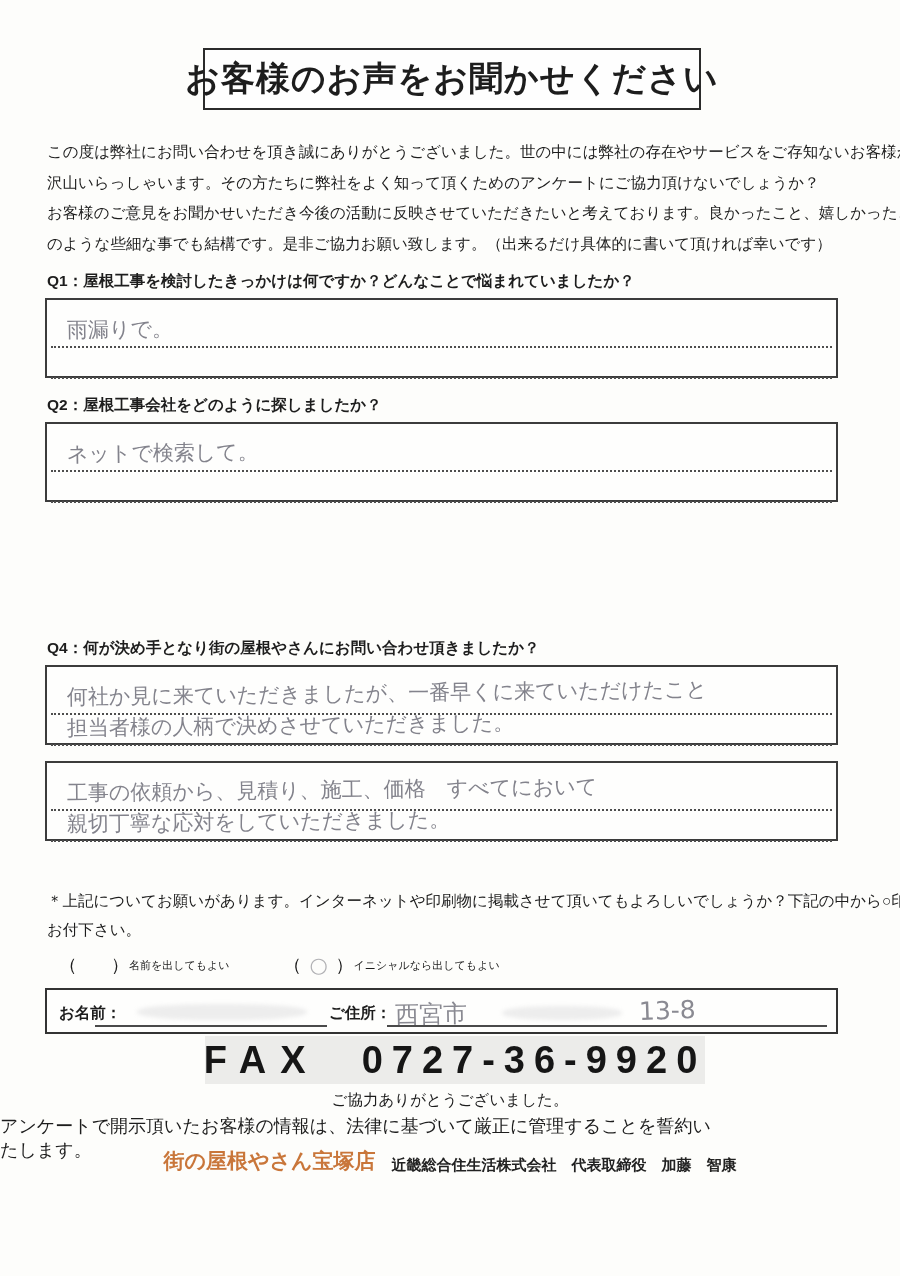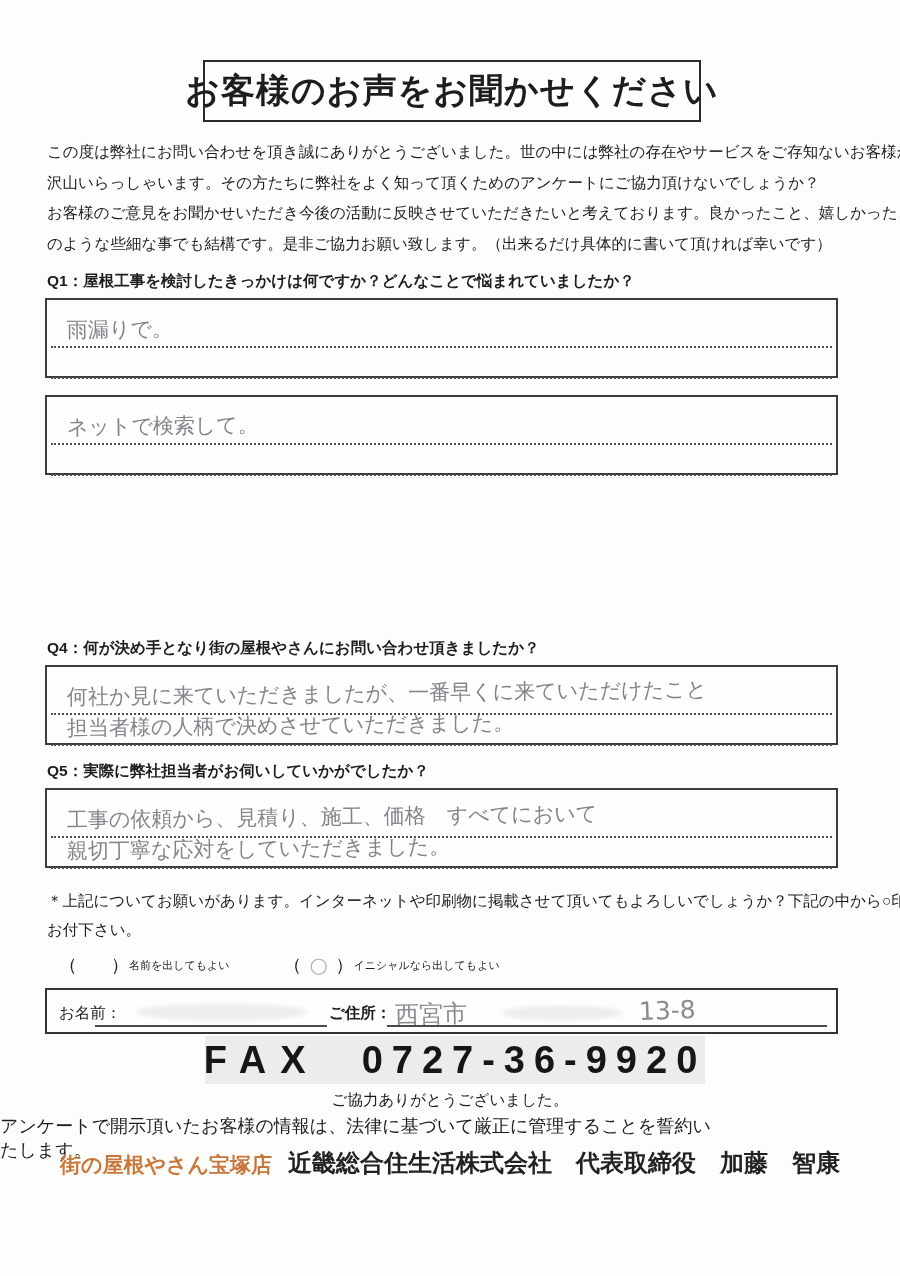--- a/index.html
+++ b/index.html
@@ -12,21 +12,21 @@
   .sheet {
     position:relative; width:900px; height:1276px;
     background:#fdfdfb; overflow:hidden;
   }
 
   
   .title-box {
     position:absolute; left:203px; top:48px; width:494px; height:58px;
     border:2px solid #2b2b2b; background:#fefefe;
     display:flex; align-items:center; justify-content:center;
-    font-size:34px; font-weight:bold; letter-spacing:1px; white-space:nowrap;margin-top:12px;
+    font-size:34px; font-weight:bold; letter-spacing:1px; white-space:nowrap;
   }
 
   
   .intro { position:absolute; left:47px; top:137px; width:815px; }
   .intro div { font-size:15.5px; line-height:30.5px; white-space:nowrap; }
 
   
   .qblock { position:absolute; left:45px; width:793px; }
   .q1 { top:271px; } .q2 { top:395px; } .q3 { top:516px; }
   .q4 { top:638px; } .q5 { top:761px; }
@@ -52,21 +52,21 @@
     display:inline-block; width:34px; text-align:center;
     color:#b1b1b4; font-size:21px; font-family:"DejaVu Sans", sans-serif;
   }
   .opt-label { font-size:11px; }
 
   
   .contact-box {
     position:absolute; left:45px; top:988px; width:793px; height:46px;
     border:2px solid #333; background:#fefefd; box-sizing:border-box;
   }
-  .contact-box .name-label { position:absolute; left:12px; top:13px; font-size:15.5px; font-weight:normal; }
+  .contact-box .name-label { position:absolute; left:12px; top:13px; font-size:15.5px; font-weight:bold; }
   .contact-box .addr-label { position:absolute; left:282px; top:13px; font-size:15.5px; font-weight:bold; }
   .hand-city { position:absolute; left:348px; top:8px; font-size:24px; color:#8a8a92; transform:rotate(-1deg); font-family:"DejaVu Sans", sans-serif; }
   .hand-banchi { position:absolute; left:592px; top:6px; font-size:25px; color:#8a8a92; transform:rotate(-2deg); font-family:"DejaVu Sans", sans-serif; }
   .u-line { position:absolute; bottom:5px; height:0; border-bottom:2px solid #4a4a4a; }
   .u-name { left:48px; width:232px; }
   .u-addr { left:340px; width:440px; }
   .smudge { position:absolute; background:rgba(150,150,155,0.16); filter:blur(2px); border-radius:45%; }
   .sm1 { left:90px; top:14px; width:170px; height:16px; }
   .sm2 { left:455px; top:16px; width:120px; height:14px; }
 
@@ -80,21 +80,21 @@
   .fax-number { font-size:38px; font-weight:bold; letter-spacing:9px; color:#161616; white-space:nowrap; }
 
   
   .thanks { position:absolute; left:0; top:1090px; width:900px; text-align:center; font-size:15.5px; }
   .privacy { position:absolute; left:0; top:1114px; width:720px; text-align:left; font-size:18px; }
   .company-row {
     position:absolute; left:0; top:1147px; width:900px;
     display:flex; justify-content:center; align-items:flex-end; gap:16px;
   }
   .shop-name { font-size:21px; font-weight:bold; white-space:nowrap; }
-  .company-name { font-size:24px; font-weight:bold; color:#222; white-space:nowrap; }
+  .company-name { font-size:15px; font-weight:bold; color:#222; white-space:nowrap; }
 </style>
 </head>
 <body>
 
 <div class="sheet">
 
   <div class="title-box">
     <span>お客様のお声をお聞かせください</span>
   </div>
 
@@ -111,20 +111,21 @@
       <div class="ans-row1">
         <span class="hand">雨漏りで。</span>
       </div>
       <div class="ans-row2">
         <span class="hand"></span>
       </div>
     </div>
   </div>
 
   <div class="qblock q2">
+    <div class="qlabel">Q2：屋根工事会社をどのように探しましたか？</div>
     <div class="abox">
       <div class="ans-row1">
         <span class="hand">ネットで検索して。</span>
       </div>
       <div class="ans-row2">
         <span class="hand"></span>
       </div>
     </div>
   </div>
 
@@ -135,21 +136,20 @@
       <div class="ans-row1">
         <span class="hand">何社か見に来ていただきましたが、一番早くに来ていただけたこと</span>
       </div>
       <div class="ans-row2">
         <span class="hand">担当者様の人柄で決めさせていただきました。</span>
       </div>
     </div>
   </div>
 
   <div class="qblock q5">
-    <div class="qlabel">Q5：実際に弊社担当者がお伺いしていかがでしたか？</div>
     <div class="abox">
       <div class="ans-row1">
         <span class="hand">工事の依頼から、見積り、施工、価格　すべてにおいて</span>
       </div>
       <div class="ans-row2">
         <span class="hand">親切丁寧な応対をしていただきました。</span>
       </div>
     </div>
   </div>
 

